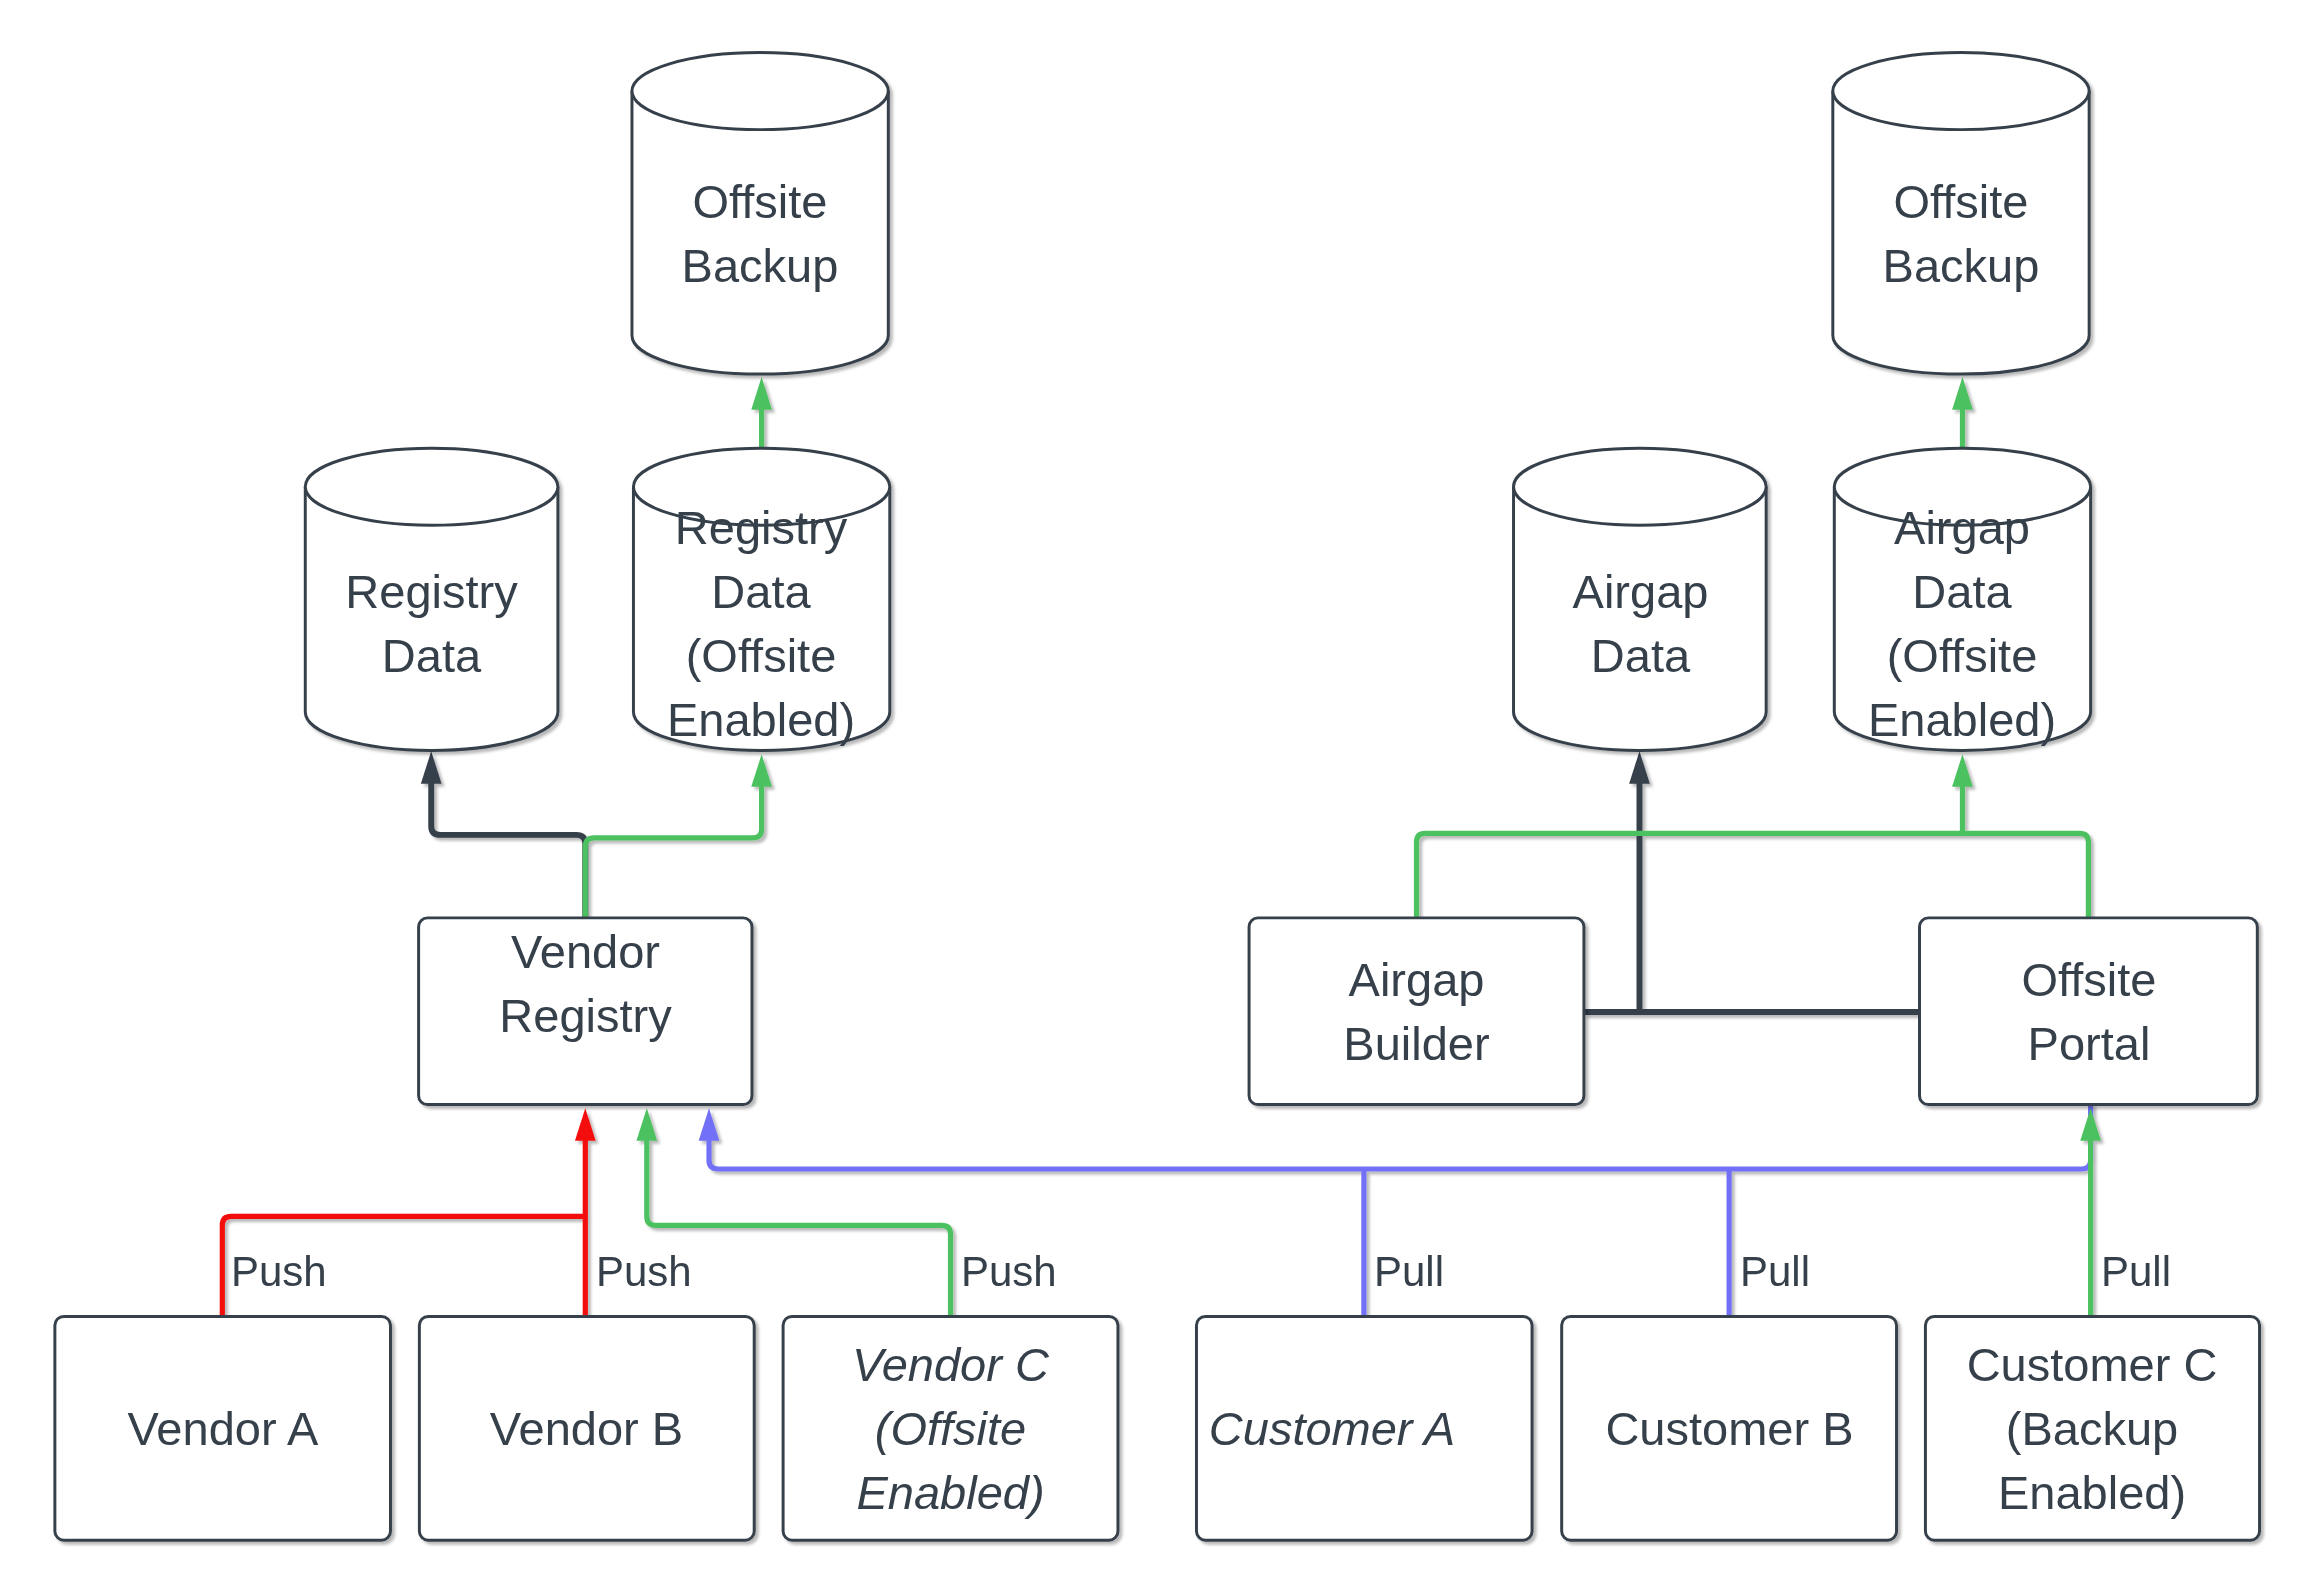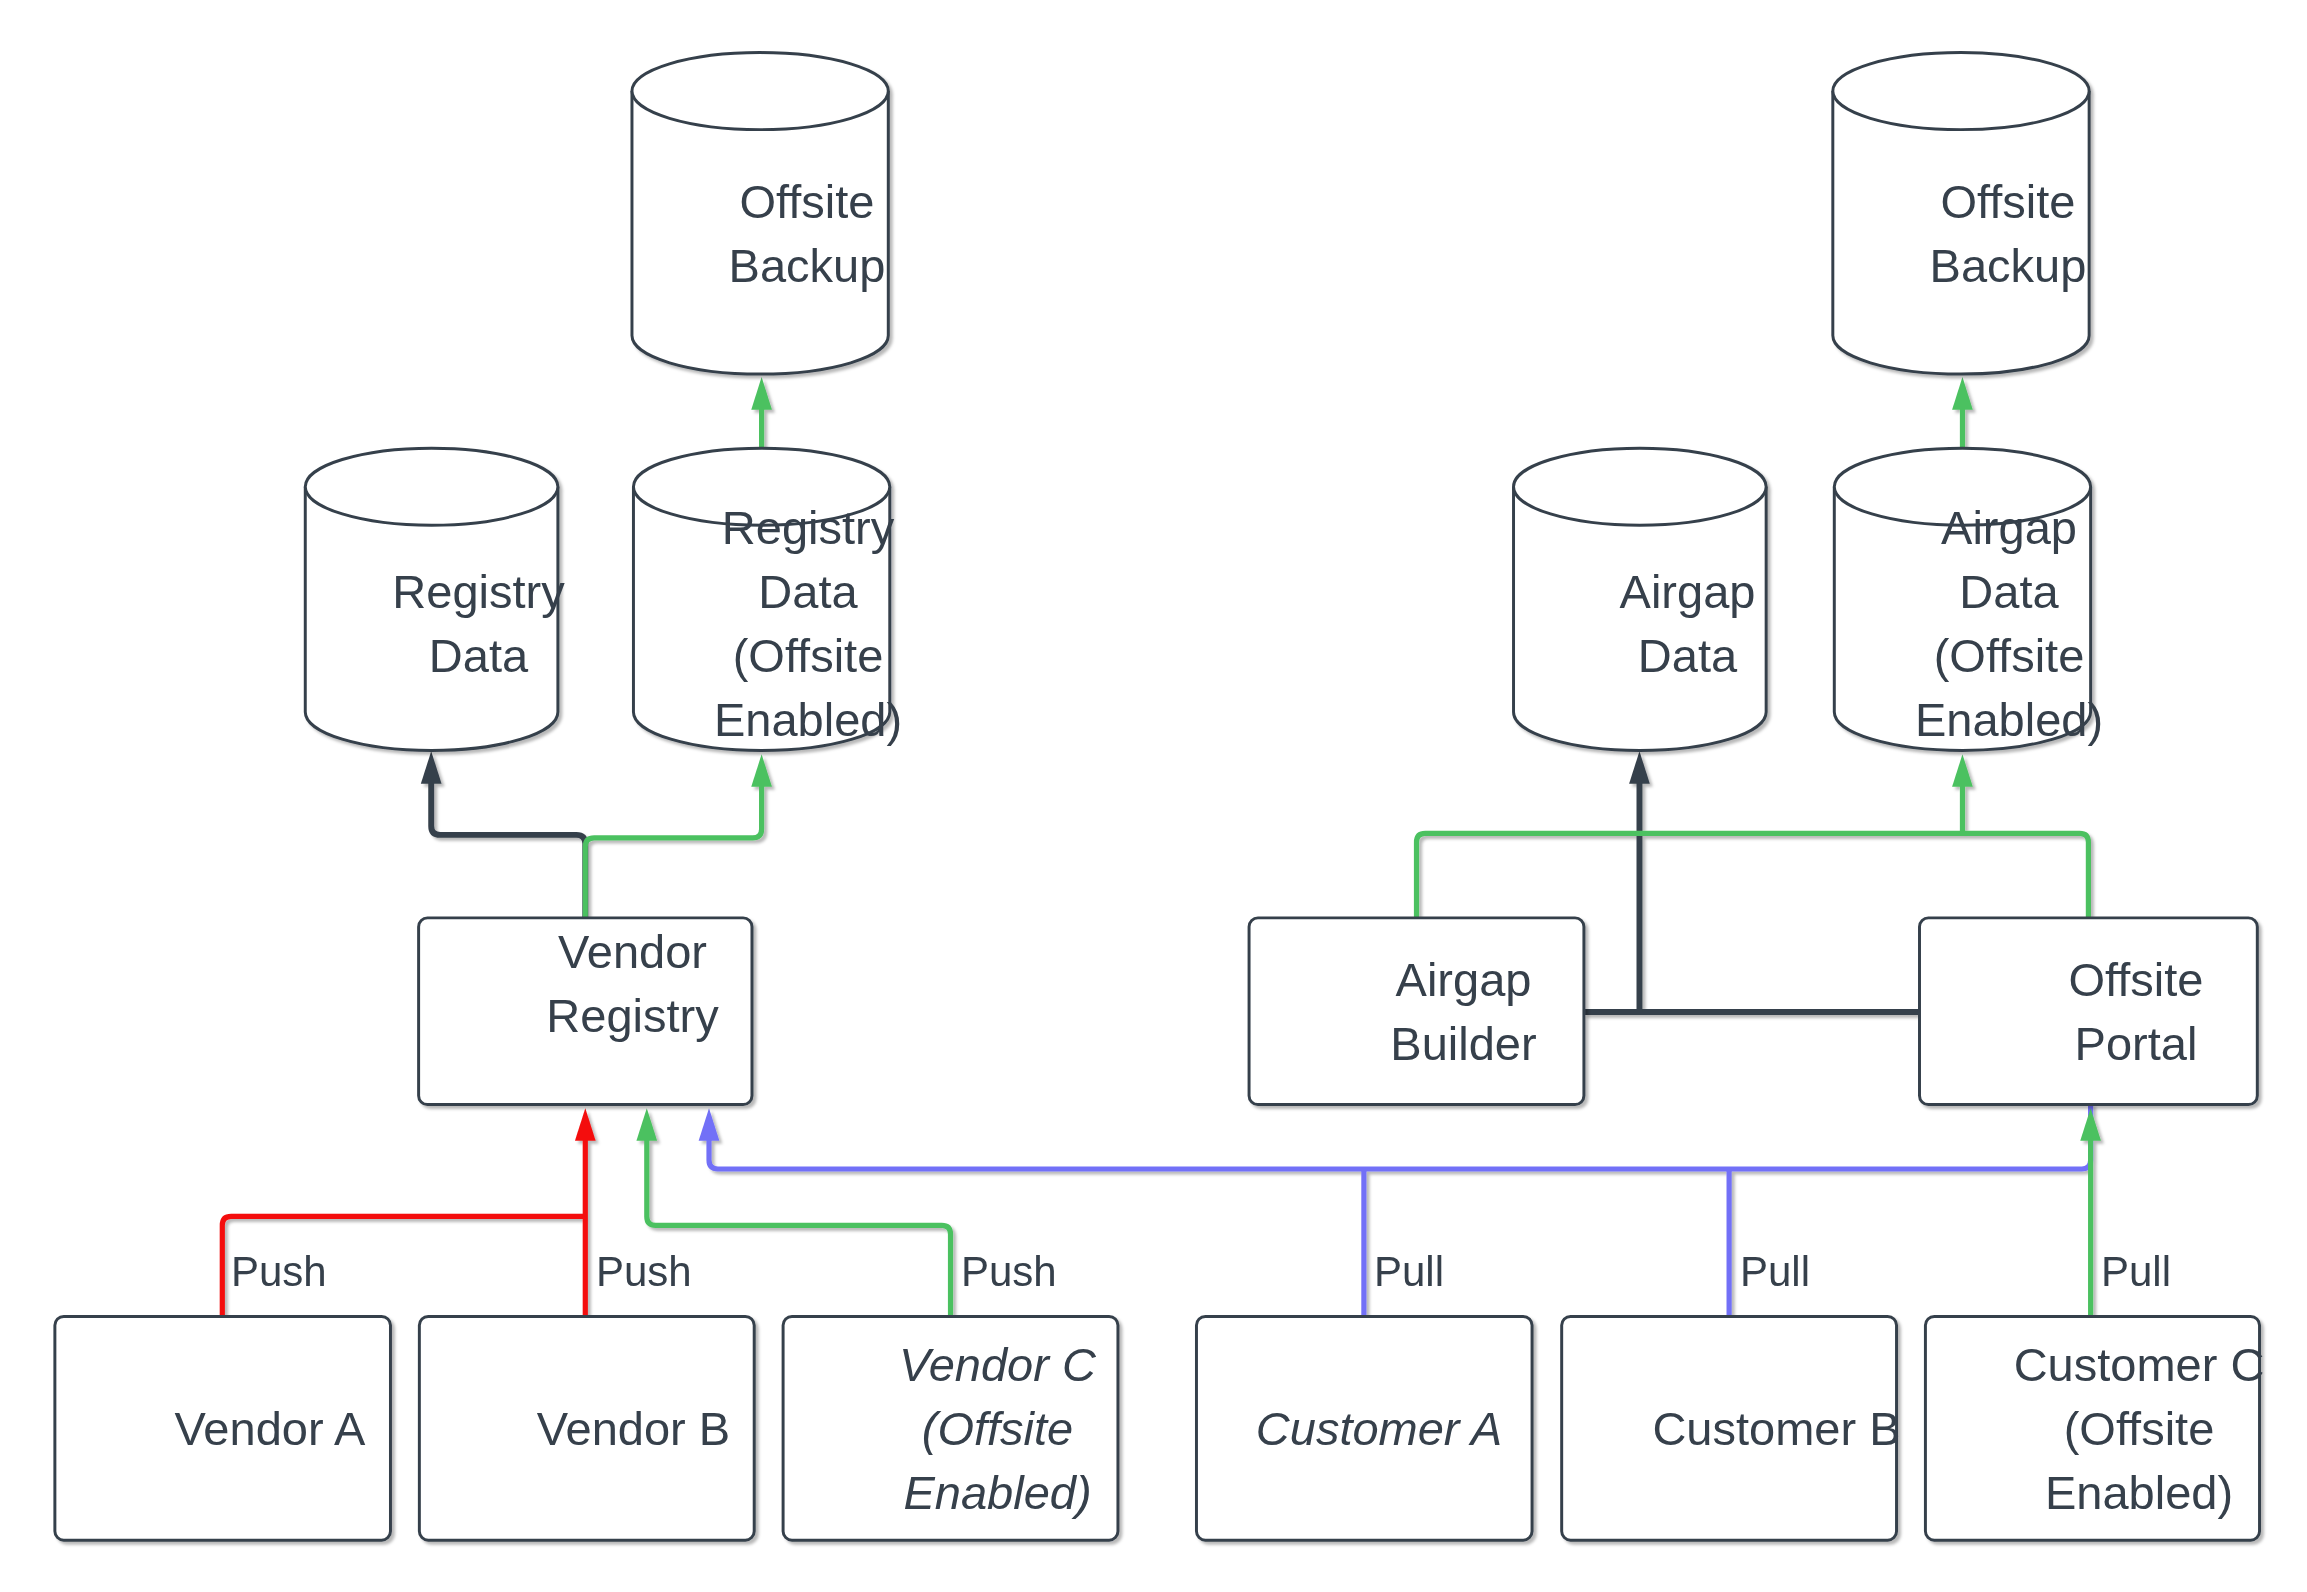--- a/index.html
+++ b/index.html
@@ -30,21 +30,20 @@
   .ah-green{fill:var(--c-green);stroke:none;}
   .ah-blue{fill:var(--c-blue);stroke:none;}
   .shape{fill:var(--c-fill);stroke:var(--c-dark);stroke-width:4;}
   .lbl{
     position:absolute;
     color:var(--c-text);
     font-size:47px;
     line-height:64px;
     text-align:center;
     white-space:pre-line;
-    padding-left:47px;
   }
   .lbl-flex{
     display:flex;align-items:center;justify-content:center;
   }
   .lbl-edge{
     position:absolute;
     color:var(--c-text);
     font-size:42px;
     line-height:64px;
     text-align:left;
@@ -165,21 +164,21 @@
 Portal</div>
 
   <div class="lbl lbl-flex" style="left:419px;top:1317px;width:335px;height:224px;">Vendor B</div>
   <div class="lbl lbl-flex" style="left:55px;top:1317px;width:336px;height:224px;">Vendor A</div>
   <div class="lbl lbl-flex" style="left:783px;top:1317px;width:335px;height:224px;font-style:italic;">Vendor C
 (Offsite
 Enabled)</div>
   <div class="lbl lbl-flex" style="left:1136px;top:1317px;width:392px;height:224px;font-style:italic;">Customer A</div>
   <div class="lbl lbl-flex" style="left:1562px;top:1317px;width:335px;height:224px;">Customer B</div>
   <div class="lbl lbl-flex" style="left:1925px;top:1317px;width:334px;height:224px;">Customer C
-(Offsite
+(Backup
 Enabled)</div>
 
   <div class="lbl-edge" style="left:231px;top:1240px;">Push</div>
   <div class="lbl-edge" style="left:596px;top:1240px;">Push</div>
   <div class="lbl-edge" style="left:961px;top:1240px;">Push</div>
   <div class="lbl-edge" style="left:1374px;top:1240px;">Pull</div>
   <div class="lbl-edge" style="left:1740px;top:1240px;">Pull</div>
   <div class="lbl-edge" style="left:2101px;top:1240px;">Pull</div>
 
 </div>

